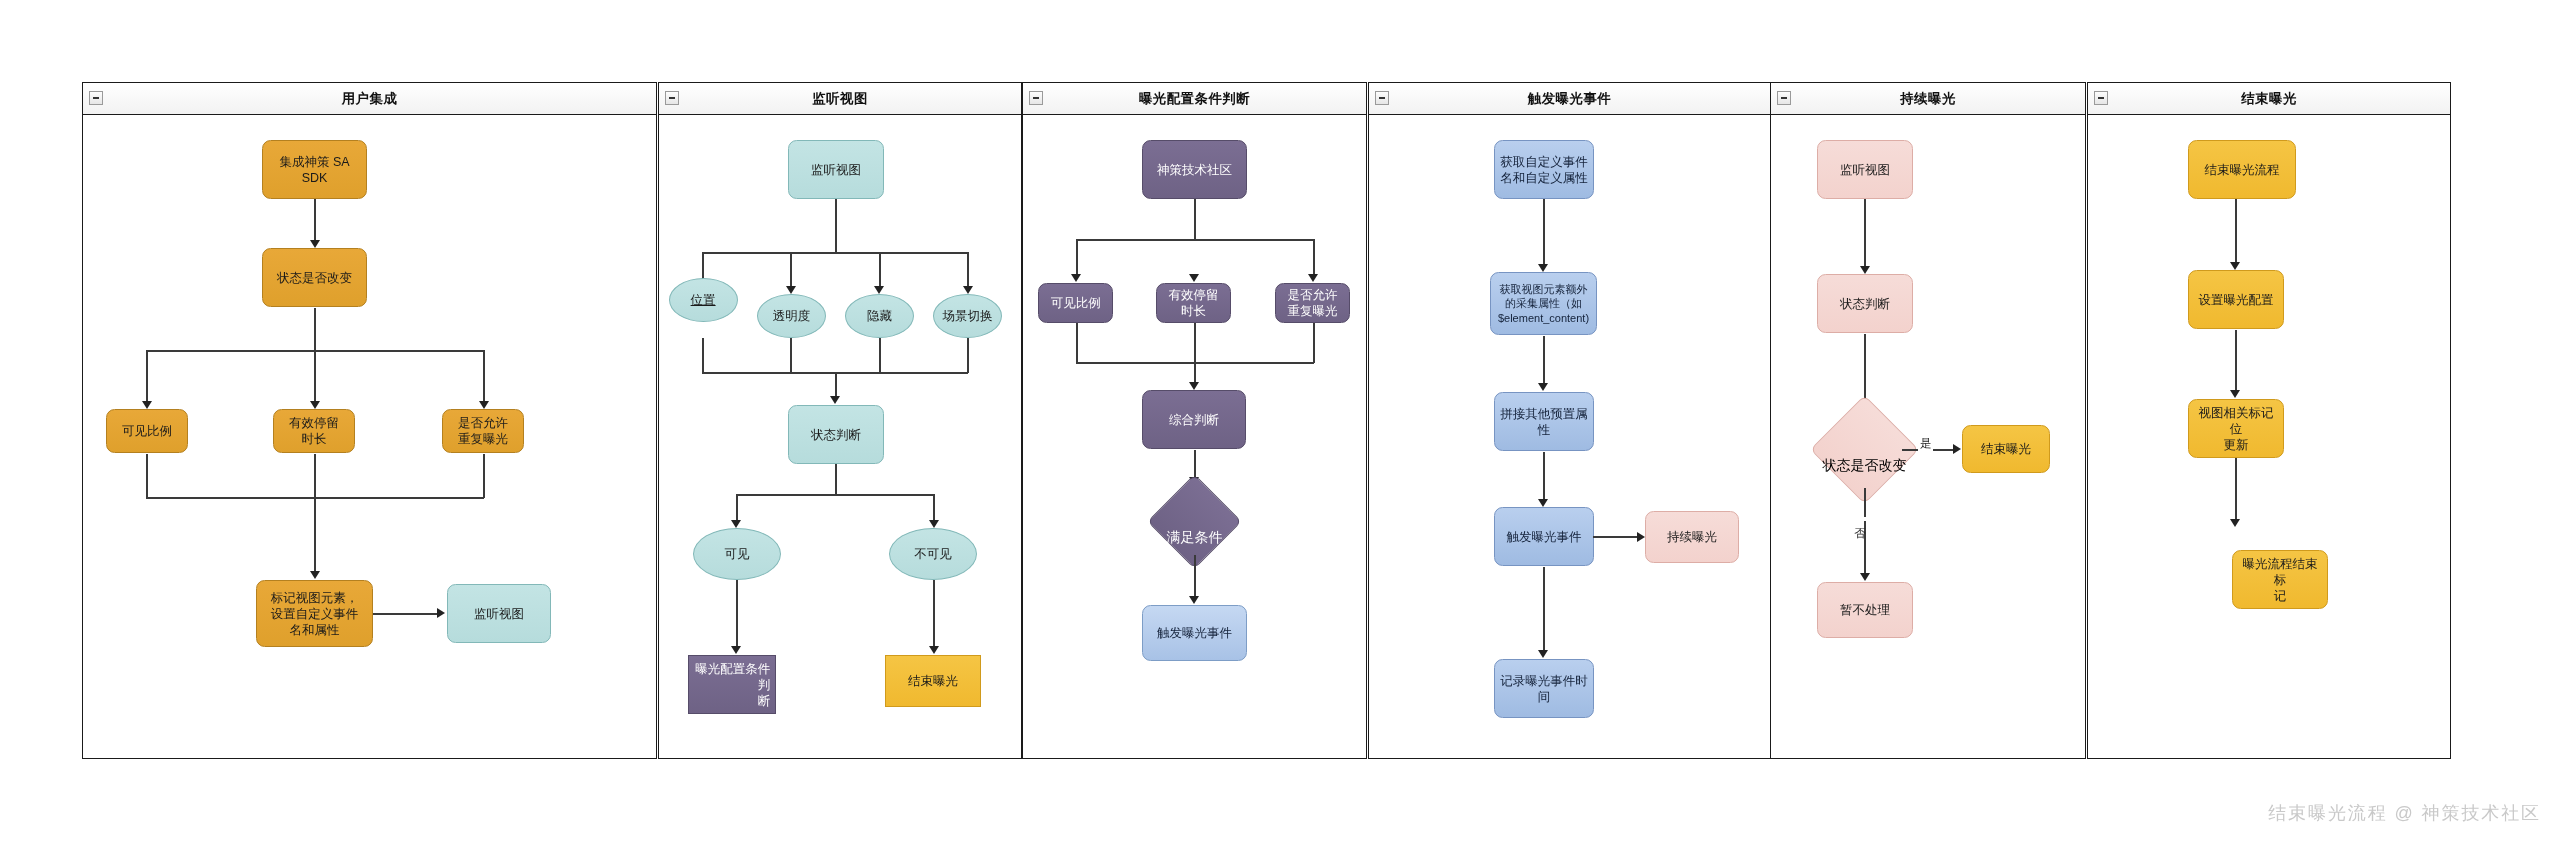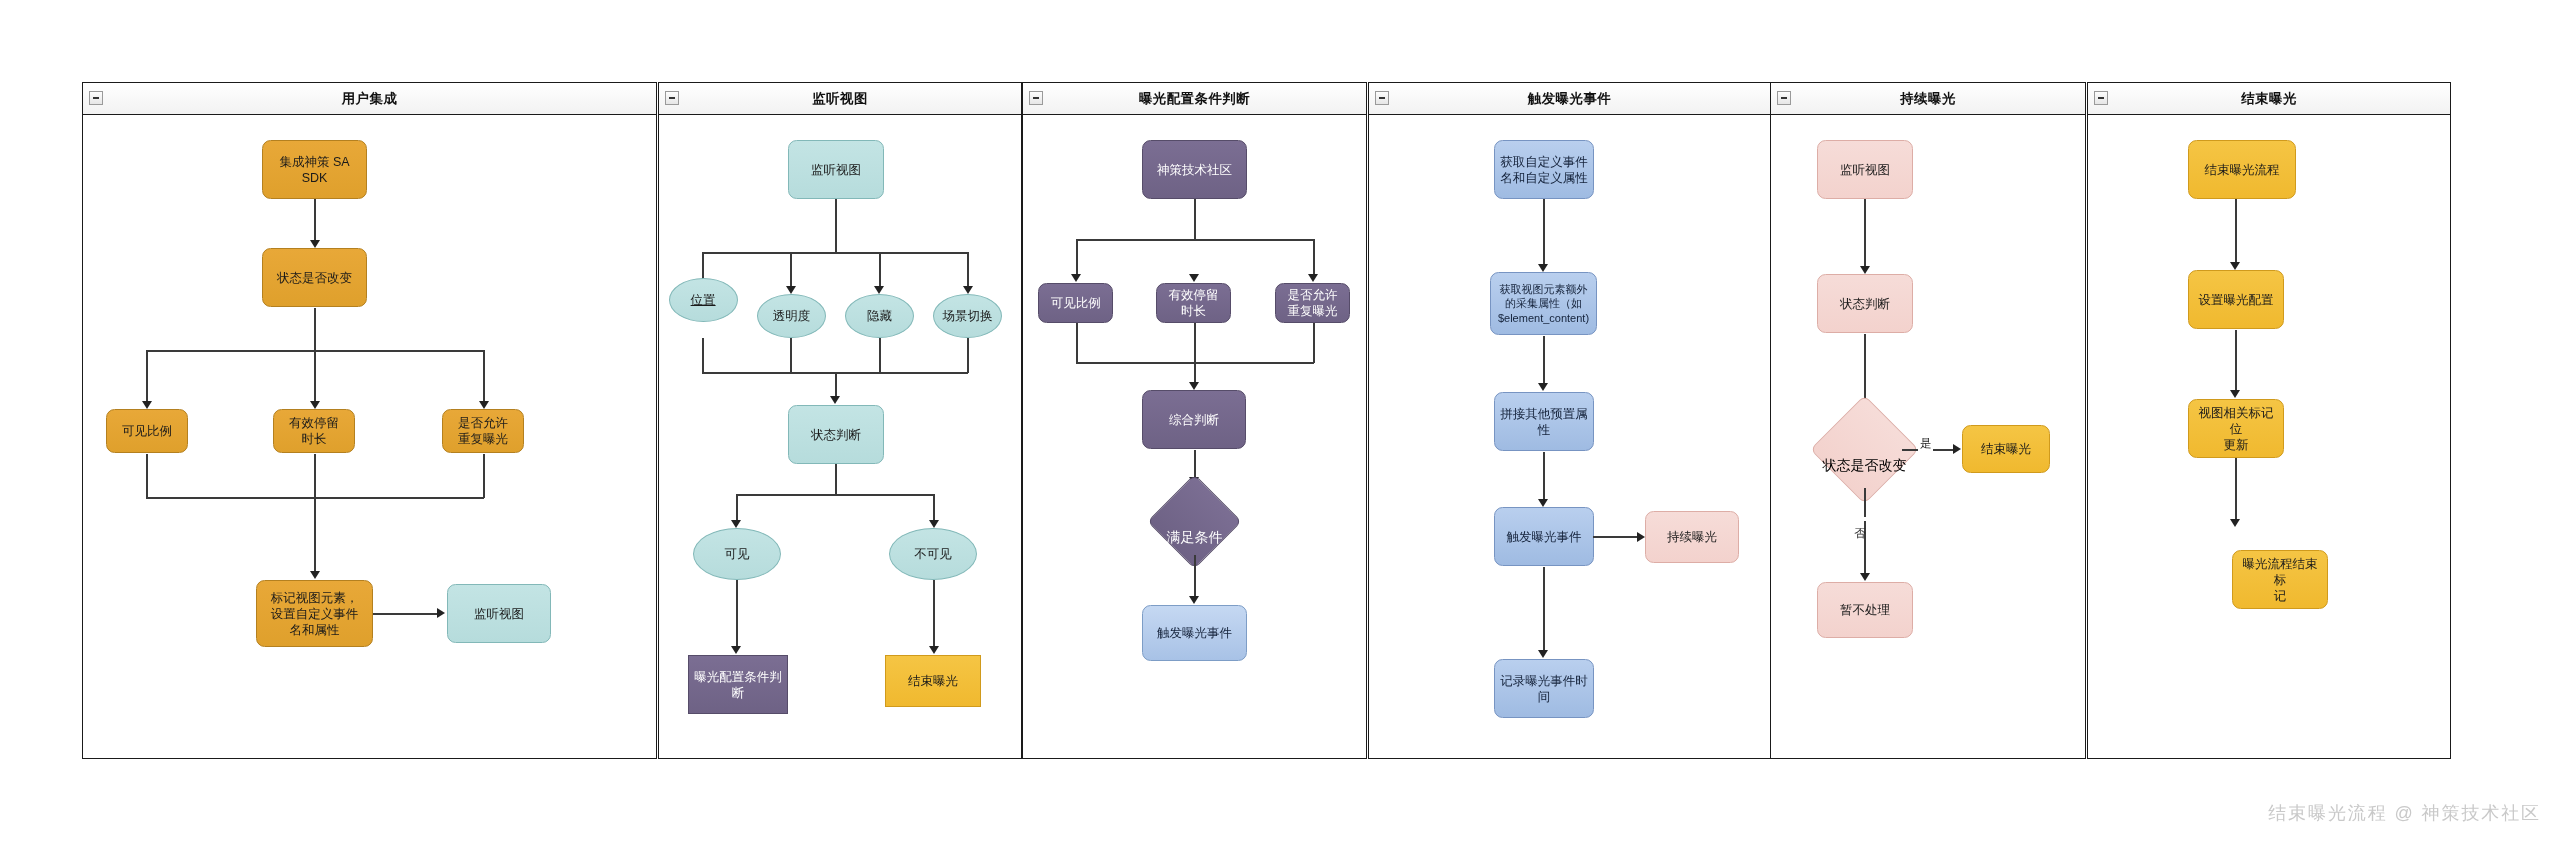--- a/index.html
+++ b/index.html
@@ -136,21 +136,21 @@
       <div class="ar ar-d" style="left:270px;top:406px;"></div>
 
       <div class="node ellipse teal" style="left:34px;top:414px;width:88px;height:52px;">可见</div>
       <div class="node ellipse teal" style="left:230px;top:414px;width:88px;height:52px;">不可见</div>
 
       <div class="ln lnv" style="left:77px;top:466px;height:69px;"></div>
       <div class="ar ar-d" style="left:72px;top:532px;"></div>
       <div class="ln lnv" style="left:274px;top:466px;height:69px;"></div>
       <div class="ar ar-d" style="left:270px;top:532px;"></div>
 
-      <div class="node purple" style="left:29px;top:541px;width:100px;height:59px;">曝光配置条件判
+      <div class="node purple" style="left:29px;top:541px;width:88px;height:59px;text-align:right;">曝光配置条件判
 断</div>
       <div class="node amber" style="left:226px;top:541px;width:96px;height:52px;">结束曝光</div>
     </div>
   </div>
 
   <div class="pool" style="left:1022px;width:345px;">
     <div class="pool-head">
       <div class="collapse"></div>
       <div class="pool-title">曝光配置条件判断</div>
     </div>

